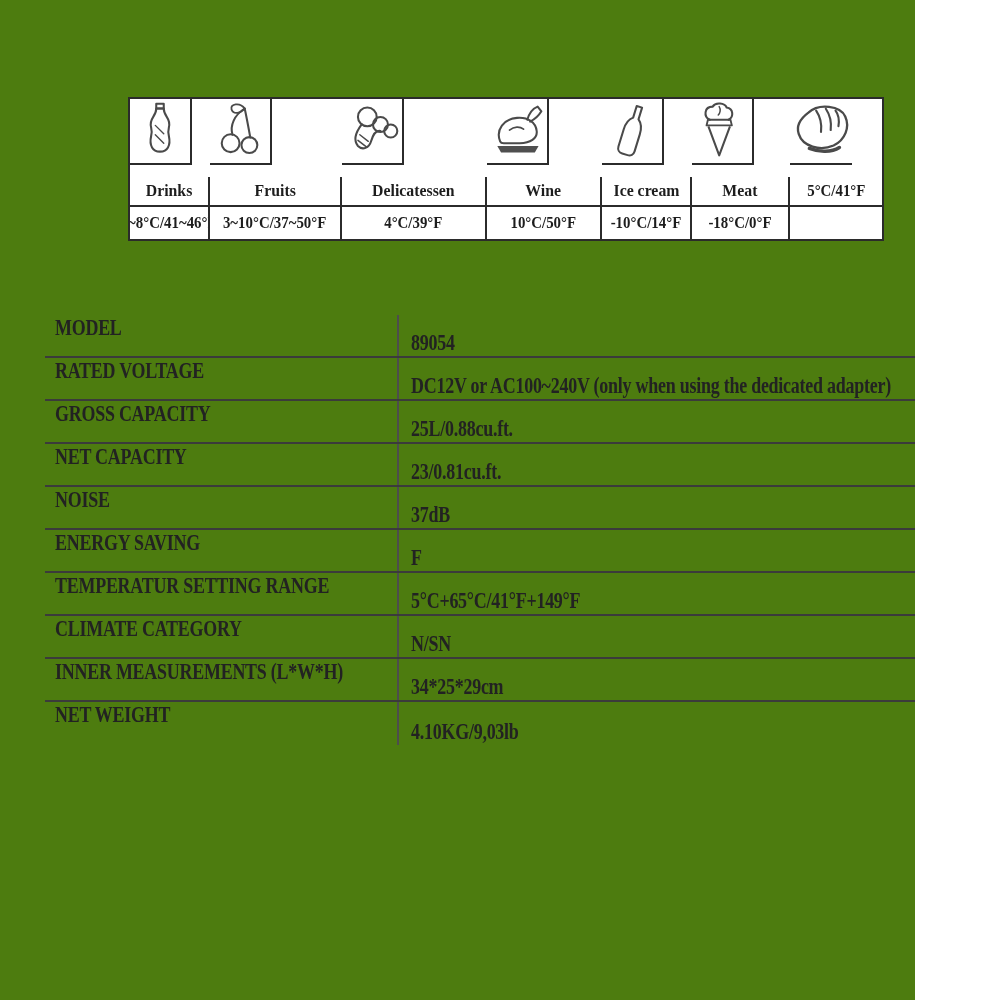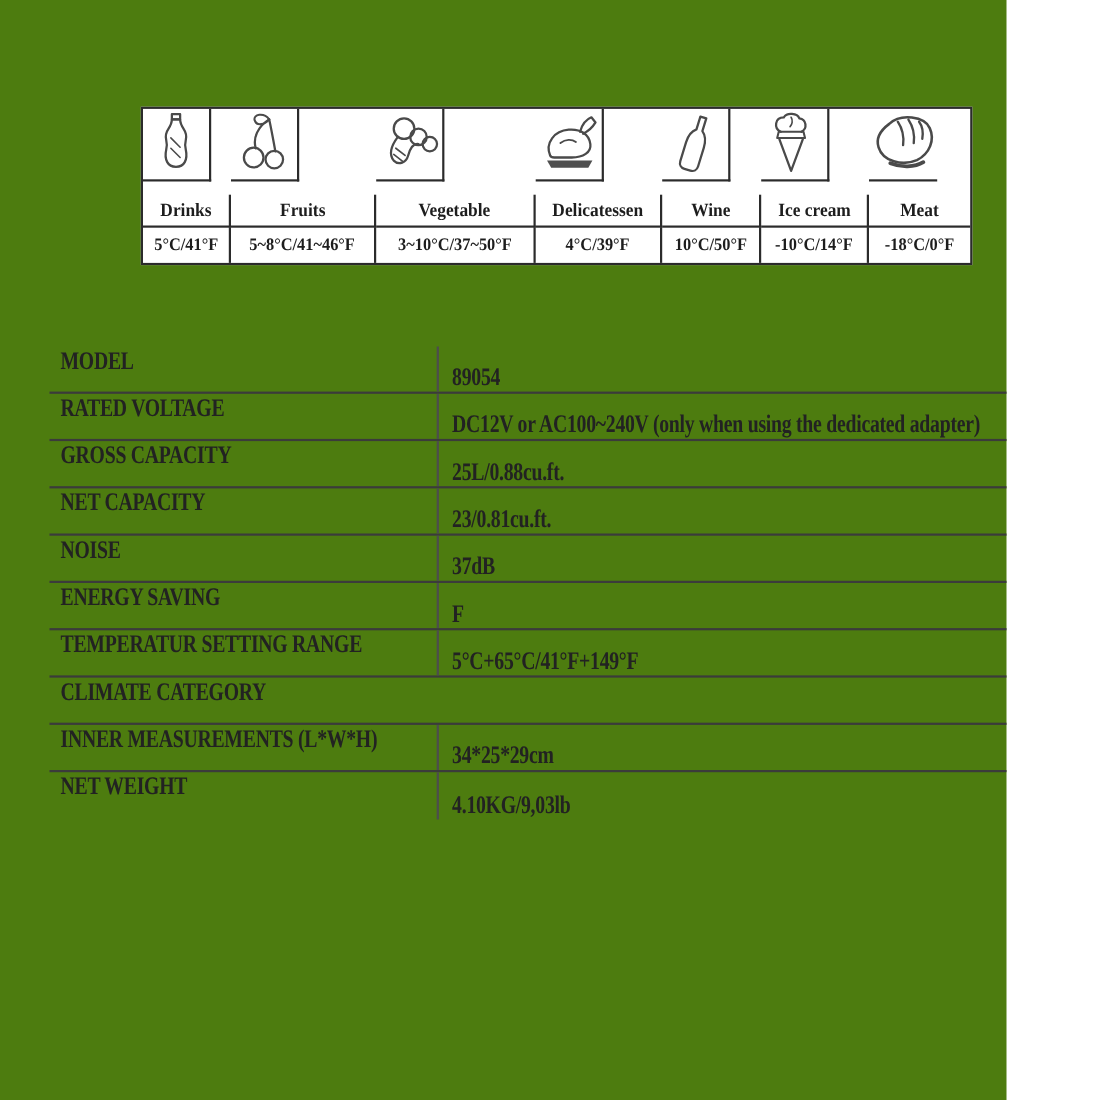--- a/index.html
+++ b/index.html
@@ -139,23 +139,20 @@
           <use href="#steak-icon"></use>
         </svg>
       </div>
       <div class="ft-cell ft-label">
         <span class="squeeze-m">Drinks</span>
       </div>
       <div class="ft-cell ft-label">
         <span class="squeeze-m">Fruits</span>
       </div>
       <div class="ft-cell ft-label">
-        <span class="squeeze-m">Vegetable</span>
-      </div>
-      <div class="ft-cell ft-label">
         <span class="squeeze-m">Delicatessen</span>
       </div>
       <div class="ft-cell ft-label">
         <span class="squeeze-m">Wine</span>
       </div>
       <div class="ft-cell ft-label">
         <span class="squeeze-m">Ice cream</span>
       </div>
       <div class="ft-cell ft-label">
         <span class="squeeze-m">Meat</span>
@@ -237,20 +234,23 @@
         <span class="squeeze-s">TEMPERATUR SETTING RANGE</span>
       </div>
       <div class="spec-value">
         <span class="squeeze-s">5°C+65°C/41°F+149°F</span>
       </div>
     </div>
       <div class="spec-row">
       <div class="spec-label">
         <span class="squeeze-s">CLIMATE CATEGORY</span>
       </div>
+      <div class="spec-value">
+        <span class="squeeze-s">N/SN</span>
+      </div>
     </div>
       <div class="spec-row">
       <div class="spec-label">
         <span class="squeeze-s">INNER MEASUREMENTS (L*W*H)</span>
       </div>
       <div class="spec-value">
         <span class="squeeze-s">34*25*29cm</span>
       </div>
     </div>
       <div class="spec-row">

